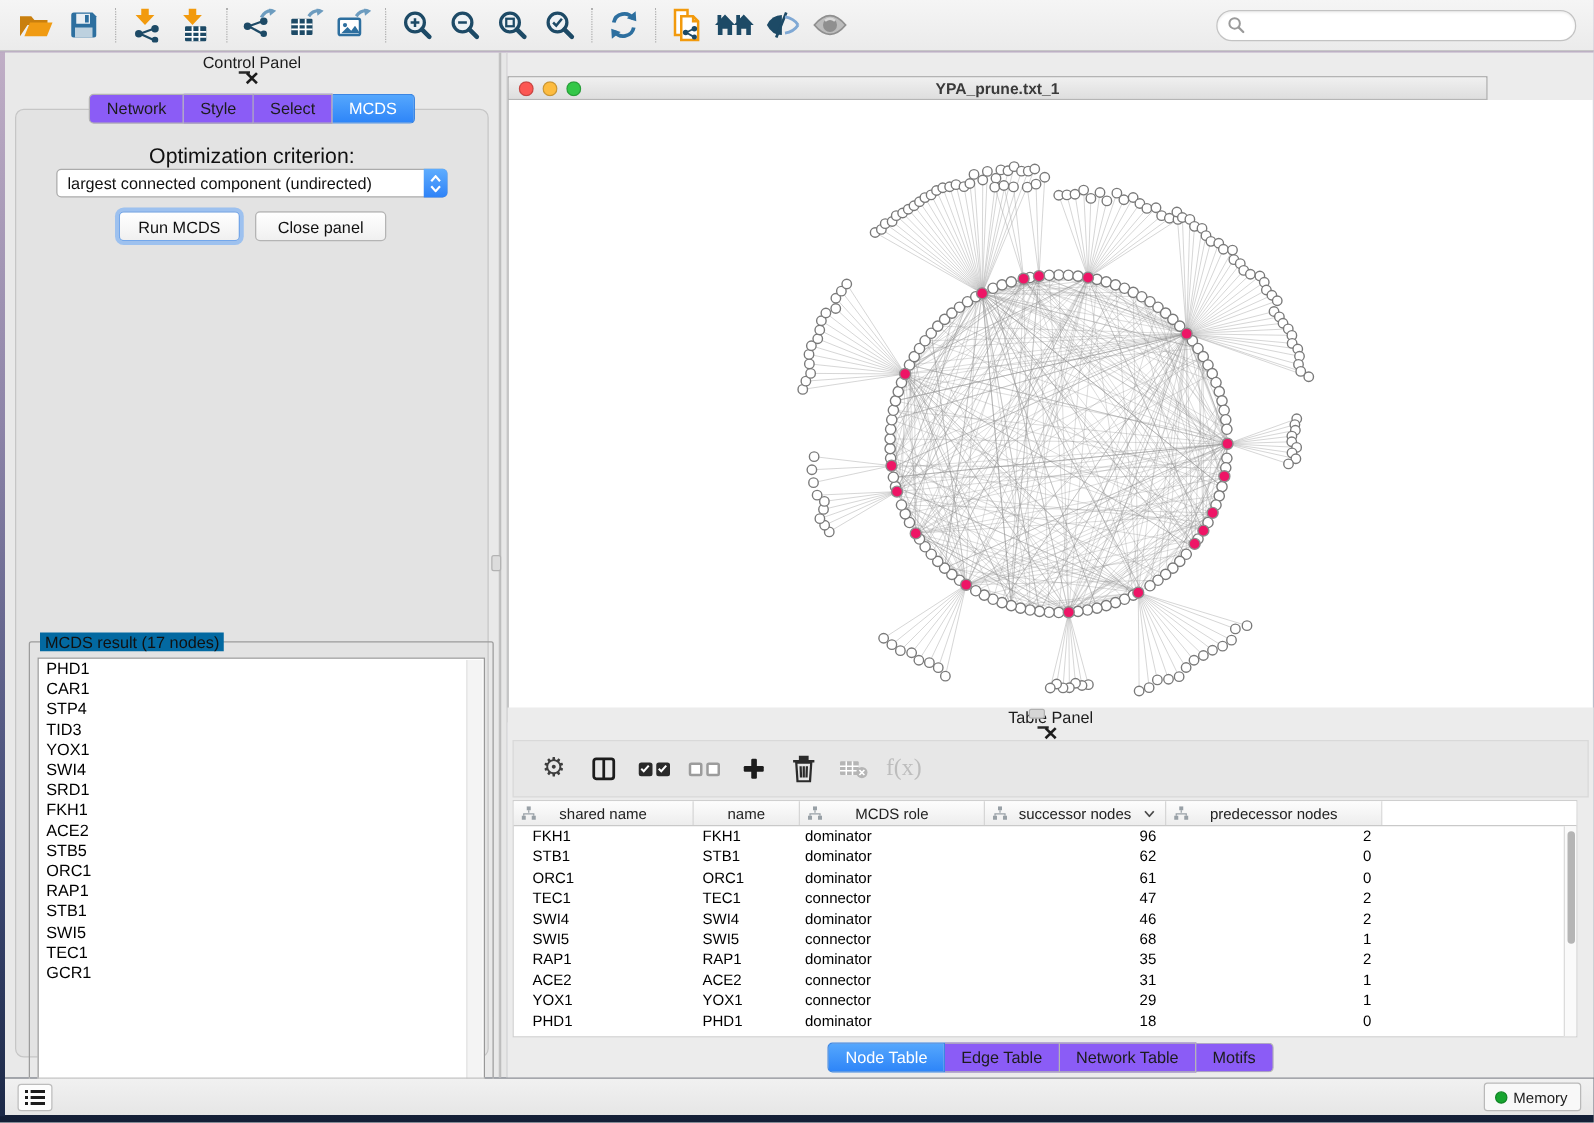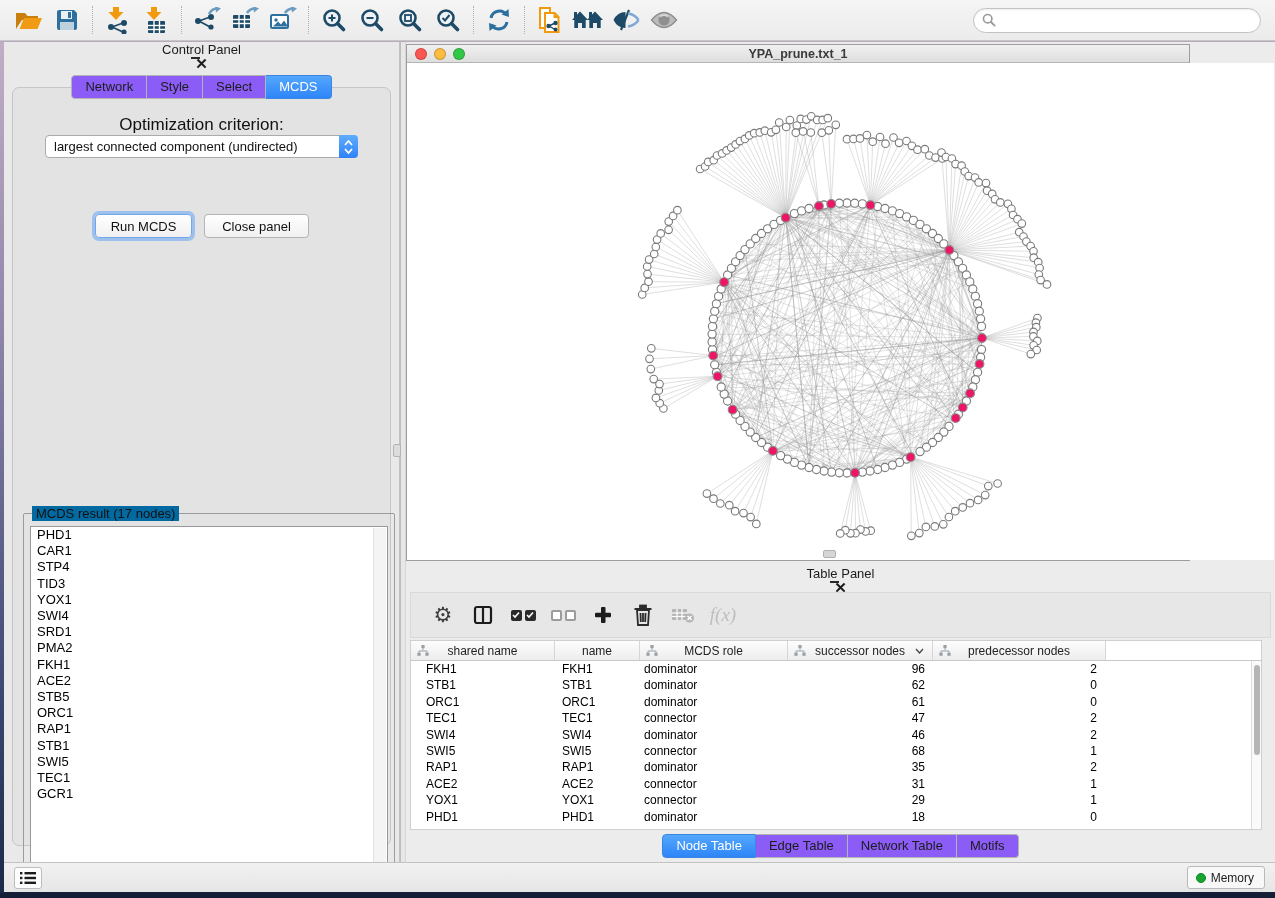--- a/index.html
+++ b/index.html
@@ -57,21 +57,21 @@
   }
   .dropdown .dd-text { flex:1; padding:0 8px; white-space:nowrap; overflow:hidden; }
   .dd-stepper {
     width:19px; height:23px; margin:-1px -1px -1px 0; border-radius:0 4px 4px 0;
     background:linear-gradient(#5fadfe,#2e82f7); display:flex; flex-direction:column; align-items:center; justify-content:center; gap:2px;
   }
   .btn-row { position:absolute; top:81px; left:0; width:100%; height:24px; }
   .mac-btn {
     position:absolute; height:24px; background:linear-gradient(#ffffff,#f0f0f0);
     border:1px solid #b4b4b4; border-radius:4px; font-size:13px; color:#111;
-    display:flex; align-items:center; justify-content:center; cursor:default;margin-top:45px;
+    display:flex; align-items:center; justify-content:center; cursor:default;
   }
   .mac-btn.focused { box-shadow:0 0 0 3px rgba(110,170,246,.6); border-color:#74a7ea; }
   .result-group {
     position:absolute; left:10px; top:425px; width:372px; height:374px;
     border:1px solid #9c9c9c; border-radius:2px;
   }
   .result-legend {
     position:absolute; top:-8px; left:8px; background:#0369a1; padding:0 4px;
     font-size:13px; color:#111;
   }
@@ -84,42 +84,42 @@
     background:#f4f4f4; border-left:1px solid #e2e2e2;
   }
   .list-item { font-size:13px; line-height:16.2px; padding-left:6px; color:#000; }
 
   
   .v-splitter { position:absolute; left:400px; top:42px; width:6px; height:820px; background:#e7e7e7; border-left:1px solid #bdbdbd; border-right:1px solid #d6d6d6; }
   .v-handle { position:absolute; left:393px; top:444px; width:8px; height:13px; background:#dcdcdc; border:1px solid #b3b3b3; border-radius:2px; z-index:4; }
 
   
   .right-region { position:absolute; left:406px; top:42px; width:869px; height:820px; background:#ececec; }
-  .net-window { position:absolute; left:0; top:2px; width:784px; height:517px; border:1px solid #9d9d9d; background:#fff; }
+  .net-window { position:absolute; left:0; top:19px; width:784px; height:517px; border:1px solid #9d9d9d; background:#fff; }
   .net-titlebar {
     height:18px; background:linear-gradient(#f0f0f0,#dedede); border-bottom:1px solid #b5b5b5;
     display:flex; align-items:center; padding:0 8px; position:relative;
   }
   .traffic { width:12px; height:12px; border-radius:50%; margin-right:7px; border:0.5px solid rgba(0,0,0,.2); }
   .net-title { position:absolute; left:0; width:100%; text-align:center; font-size:12.5px; font-weight:bold; color:#3a3a3a; }
   .net-canvas { position:relative; width:867px; height:497px; background:#fff; overflow:hidden; }
   .h-handle { position:absolute; left:416px; top:505px; width:13px; height:8px; background:#d6d6d6; border:1px solid #b0b0b0; border-radius:2px; z-index:4; }
 
   
   .table-panel { position:absolute; left:0; top:524px; width:869px; height:296px; background:#ececec; }
   .tp-toolbar {
     position:absolute; left:4px; right:4px; top:26px; height:46px; background:#e7e7e7;
     border:1px solid #d9d9d9; display:flex; align-items:center; padding:0 12px; gap:0;
   }
   .tp-icon { display:flex; align-items:center; justify-content:center; width:40px; height:36px; }
   .gear-char { font-size:21px; color:#3d3d3d; line-height:20px; }
   .chk-pair { display:flex; gap:3px; }
   .chk { width:11px; height:11px; background:#2a2a2a; border-radius:2px; display:flex; align-items:center; justify-content:center; }
   .chk-empty { width:11px; height:11px; border:2px solid #9c9c9c; border-radius:2px; background:#fff; }
-  .fx { font-family:"Liberation Serif",serif; font-style:italic; font-size:19px; color:#bdbdbd; }
+  .fx { font-family:"Liberation Serif",serif; font-size:19px; color:#bdbdbd; }
   .table-wrap { position:absolute; left:4px; top:74px; width:852px; height:190px; background:#fff; border:1px solid #cfcfcf; }
   .thead { display:flex; height:20px; background:linear-gradient(#fdfdfd,#ededed); border-bottom:1px solid #c9c9c9; }
   .th {
     position:relative; display:flex; align-items:center; justify-content:center;
     font-size:12px; color:#222; border-right:1px solid #d6d6d6; height:100%;
   }
   .th .tree-ic { position:absolute; left:6px; top:4px; }
   .th .sort-ic { position:absolute; right:8px; top:7px; }
   .tbody { position:absolute; left:0; top:20px; right:10px; bottom:0; }
   .tr { display:flex; height:16.4px; }
@@ -351,21 +351,20 @@
       <div class="result-legend">MCDS result (17 nodes)</div>
       <div class="result-list">
         <div id="mcds-items">
             <div class="list-item">PHD1</div>
             <div class="list-item">CAR1</div>
             <div class="list-item">STP4</div>
             <div class="list-item">TID3</div>
             <div class="list-item">YOX1</div>
             <div class="list-item">SWI4</div>
             <div class="list-item">SRD1</div>
-            <div class="list-item">PMA2</div>
             <div class="list-item">FKH1</div>
             <div class="list-item">ACE2</div>
             <div class="list-item">STB5</div>
             <div class="list-item">ORC1</div>
             <div class="list-item">RAP1</div>
             <div class="list-item">STB1</div>
             <div class="list-item">SWI5</div>
             <div class="list-item">TEC1</div>
             <div class="list-item">GCR1</div>
           </div>

